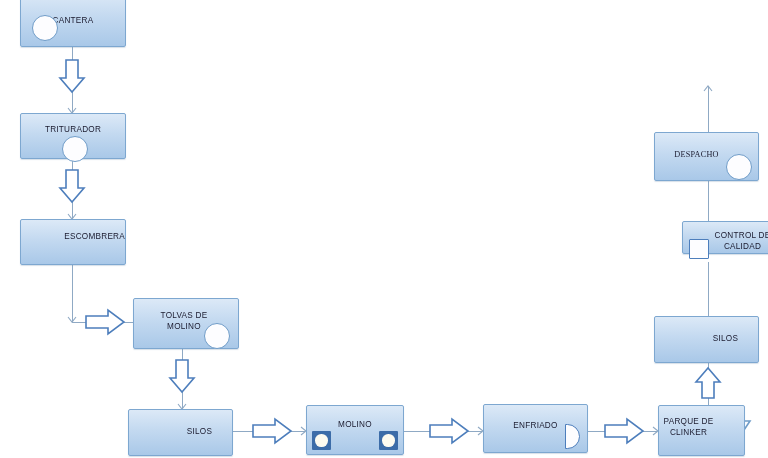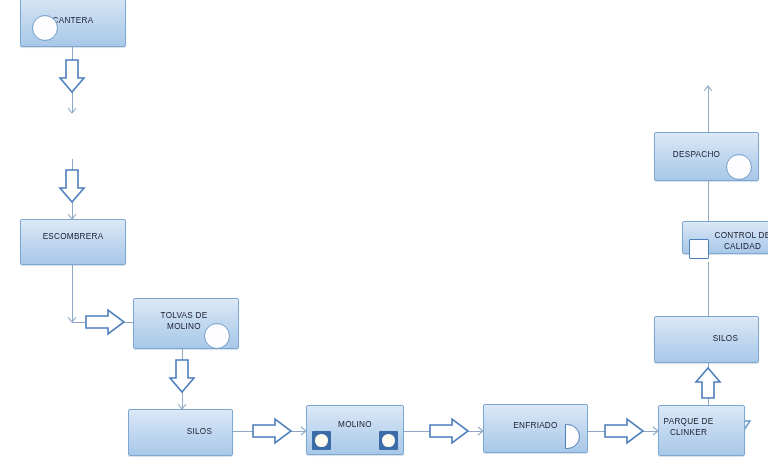--- a/index.html
+++ b/index.html
@@ -147,23 +147,27 @@
       <polygon points="722,421 750,421 736,442"></polygon>
       <polygon points="660,331 688,331 674,352"></polygon>
     </g>
   </svg>
 
   <div class="node" style="left:20px; top:-8px; width:106px; height:55px;">
     <div class="label" style="top:22px;">CANTERA</div>
     <div class="glyph g-circle" style="left:11px; top:22px; width:24px; height:24px;"></div>
   </div>
 
+  <div class="node" style="left:20px; top:113px; width:106px; height:46px;">
+    <div class="label" style="top:10px;">TRITURADOR</div>
+    <div class="glyph g-circle" style="left:41px; top:22px; width:24px; height:24px;"></div>
+  </div>
 
   <div class="node" style="left:20px; top:219px; width:106px; height:46px;">
-    <div class="label" style="top:11px;">ESCOMBRERA</div>
+    <div class="label" style="top:11px;text-align:right;">ESCOMBRERA</div>
   </div>
 
   <div class="node" style="left:133px; top:298px; width:106px; height:51px;">
     <div class="label" style="top:11px; padding-right:4px; box-sizing:border-box;">TOLVAS DE
 MOLINO</div>
     <div class="glyph g-circle" style="right:8px; top:24px; width:24px; height:24px;"></div>
   </div>
 
   <div class="node" style="left:128px; top:409px; width:105px; height:47px;">
     <div class="label" style="top:16px; padding-left:38px; box-sizing:border-box;">SILOS</div>
@@ -193,17 +197,17 @@
     <div class="label" style="top:16px; padding-left:38px; box-sizing:border-box;">SILOS</div>
   </div>
 
   <div class="node" style="left:654px; top:221px; width:105px; height:33px;margin-left:28px;">
     <div class="label" style="top:8px; padding-left:16px; box-sizing:border-box;">CONTROL DE
 CALIDAD</div>
     <div class="glyph g-square" style="left:6px; top:17px; width:18px; height:18px;"></div>
   </div>
 
   <div class="node" style="left:654px; top:132px; width:105px; height:49px;">
-    <div class="label" style="top:16px; padding-right:20px; box-sizing:border-box;">DESPACHO</div>
+    <div class="label" style="top:16px; padding-right:20px; box-sizing:border-box;font-family:Liberation Serif, serif;">DESPACHO</div>
     <div class="glyph g-circle" style="right:6px; top:21px; width:24px; height:24px;"></div>
   </div>
 
 </div>
 
 </body></html>

